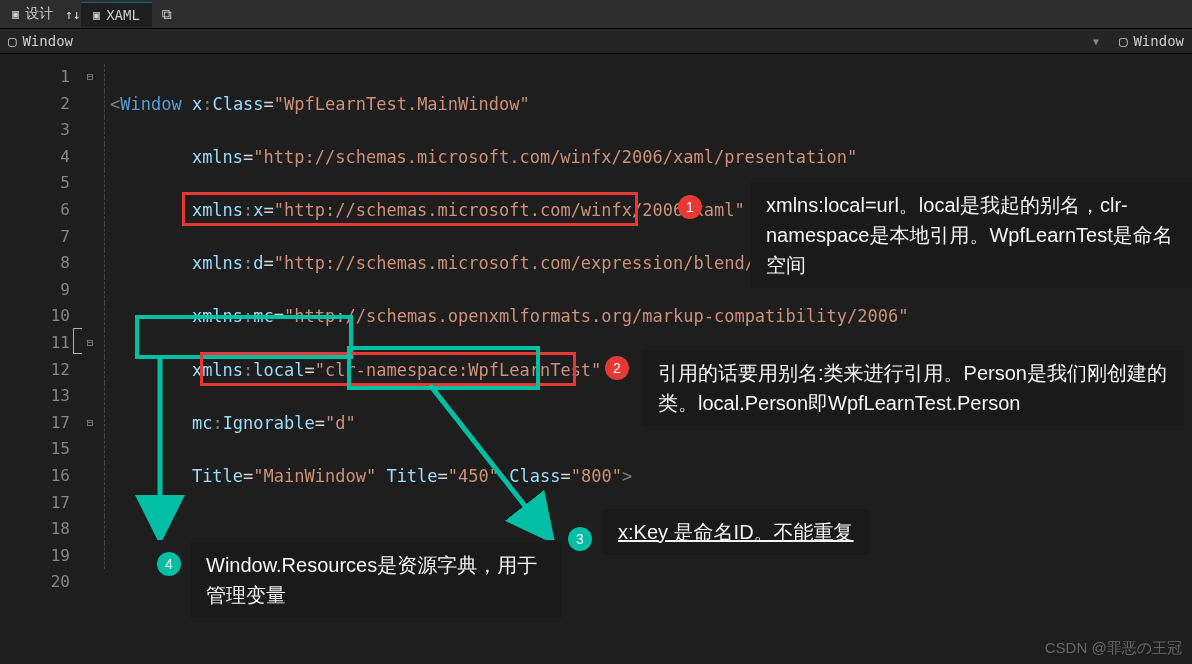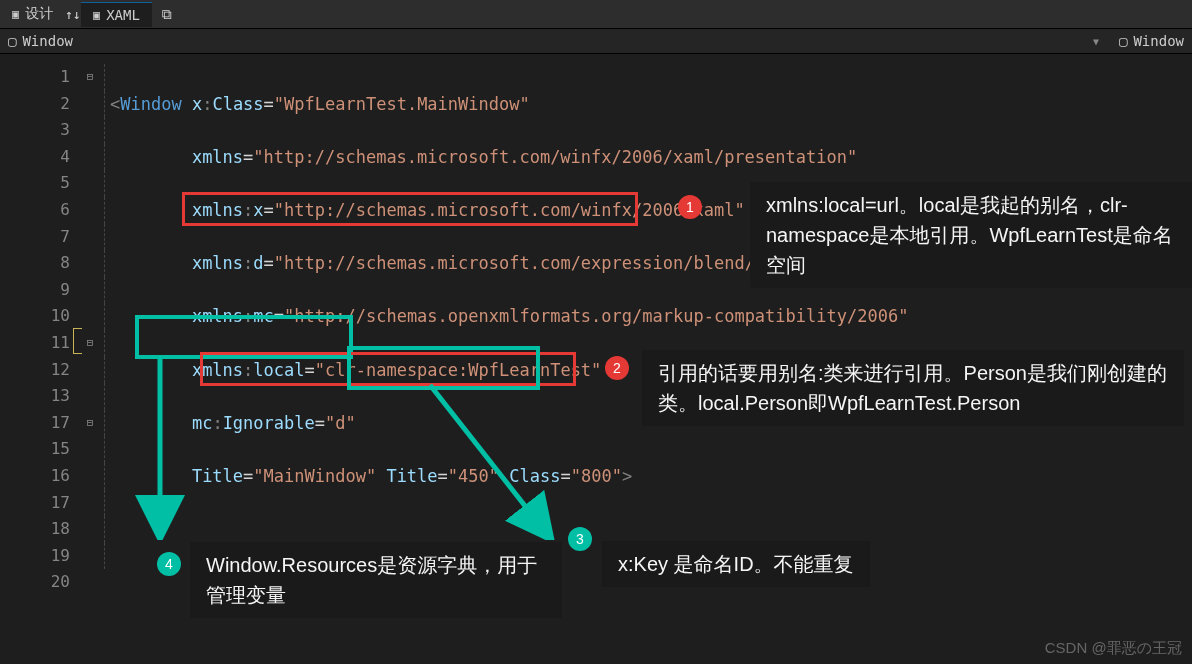--- a/index.html
+++ b/index.html
@@ -264,21 +264,21 @@
 <div class="red-box" style="left:200px; top:352px; width:370px; height:28px;"></div>
 <div class="teal-box" style="left:347px; top:346px; width:185px; height:36px;"></div>
 
 <div class="circle-num circle-red" style="left:678px; top:195px;">1</div>
 <div class="annotation-box" style="left:750px; top:182px; width:420px;">xmlns:local=url。local是我起的别名，clr-namespace是本地引用。WpfLearnTest是命名空间</div>
 
 <div class="circle-num circle-red" style="left:605px; top:356px;">2</div>
 <div class="annotation-box" style="left:642px; top:350px; width:510px;">引用的话要用别名:类来进行引用。Person是我们刚创建的类。local.Person即WpfLearnTest.Person</div>
 
 <div class="circle-num circle-teal" style="left:568px; top:527px;">3</div>
-<div class="annotation-box" style="left:602px; top:541px;">x:Key 是命名ID。不能重复</div>
+<div class="annotation-box" style="left:602px; top:509px;text-decoration:underline;">x:Key 是命名ID。不能重复</div>
 
 <div class="circle-num circle-teal" style="left:157px; top:552px;">4</div>
 <div class="annotation-box" style="left:190px; top:542px; width:340px;">Window.Resources是资源字典，用于管理变量</div>
 
 <svg class="arrow" style="left:130px; top:350px;" width="60" height="190">
   <defs>
       <marker id="ah1" markerWidth="10" markerHeight="10" refX="5" refY="5" orient="auto">
         <polygon points="0,0 10,5 0,10" fill="#00bfa5"></polygon>
       </marker>
     </defs>

